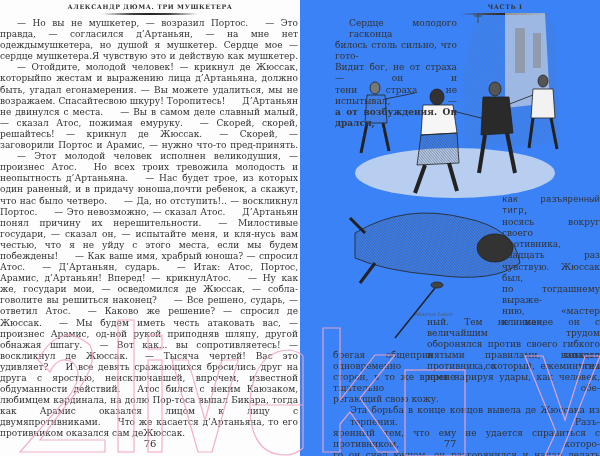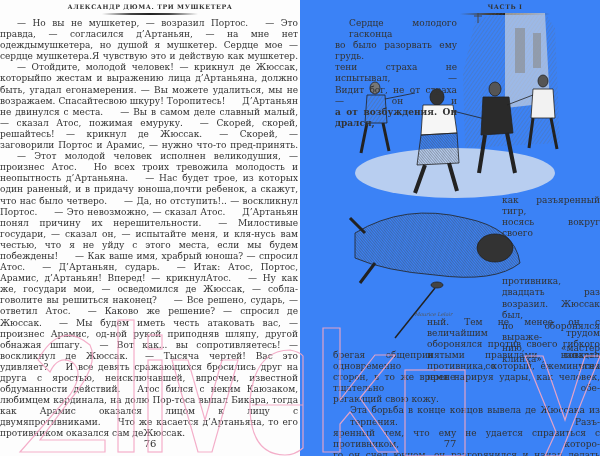--- a/index.html
+++ b/index.html
@@ -94,31 +94,31 @@
       <path d="M20,220 L5,205 M30,250 L15,270" stroke-width="3" fill="none"></path>
 
       <line x1="90" y1="275" x2="50" y2="325" stroke-width="1.5"></line>
       <ellipse cx="92" cy="272" rx="6" ry="3" fill="#444"></ellipse>
     </g>
     <text x="70" y="303" font-size="5" fill="#555" font-style="italic">Maurice Leloir</text>
   </svg>
 
   <div class="narrow just" id="top-col">
       <span class="line" style="white-space: normal; text-align: justify; text-align-last: justify; padding-left: 14px;">Сердце молодого гасконца</span>
-      <span class="line" style="white-space: normal; text-align: justify; text-align-last: justify;">во было разорвать ему грудь.</span>
+      <span class="line" style="white-space: normal; text-align: justify; text-align-last: justify;">билось столь сильно, что гото-</span>
+      <span class="line" style="white-space: normal; text-align: justify; text-align-last: justify;">Видит бог, не от страха — он и</span>
       <span class="line" style="white-space: normal; text-align: justify; text-align-last: justify;">тени страха не испытывал, —</span>
-      <span class="line" style="white-space: normal; text-align: justify; text-align-last: justify;">Видит бог, не от страха — он и</span>
       <span class="line" style="white-space: normal; text-align: justify; text-align-last: justify; font-weight: bold;">а от возбуждения. Он дрался,</span>
     </div>
   <div class="side just" id="side-col">
-      <span class="line" style="white-space: normal; text-align: justify; text-align-last: justify;">как разъяренный тигр,</span>
+      <span class="line" style="white-space: normal; text-align: justify; text-align-last: justify; font-family: Liberation Mono, monospace;">как разъяренный тигр,</span>
       <span class="line" style="white-space: normal; text-align: justify; text-align-last: justify;">носясь вокруг своего</span>
-      <span class="line" style="white-space: normal; text-align: justify; text-align-last: justify; margin-top: 37px;">противника, двадцать раз</span>
-      <span class="line" style="white-space: normal; text-align: justify; text-align-last: justify;">возразил. Жюссак был,</span>
-      <span class="line" style="white-space: normal; text-align: justify; text-align-last: justify;">по оборонялся выраже-</span>
+      <span class="line" style="white-space: normal; text-align: justify; text-align-last: justify;">противника, двадцать раз</span>
+      <span class="line" style="white-space: normal; text-align: justify; text-align-last: justify;">чувствую. Жюссак был,</span>
+      <span class="line" style="white-space: normal; text-align: justify; text-align-last: justify;">по тогдашнему выраже-</span>
       <span class="line" style="white-space: normal; text-align: justify; text-align-last: justify;">нию, «мастер клинка»,</span>
     </div>
   <div class="wrap just" id="wrap-col">
       <span class="line" style="white-space: normal; text-align: justify; text-align-last: justify;">ный. Тем не менее он с величайшим трудом</span>
       <span class="line" style="white-space: normal; text-align: justify; text-align-last: justify;">оборонялся против своего гибкого и ловкого</span>
       <span class="line" style="white-space: normal; text-align: justify; text-align-last: justify;">противника, который, ежеминутно прене-</span>
     </div>
   <div class="full" id="full-col">
       <span class="line" style="white-space: normal; text-align: justify; text-align-last: justify;">брегая общепринятыми правилами, нападал одновременно со всех</span>
       <span class="line" style="white-space: normal; text-align: justify; text-align-last: justify;">сторон, в то же время парируя удары, как человек, тщательно обе-</span>

